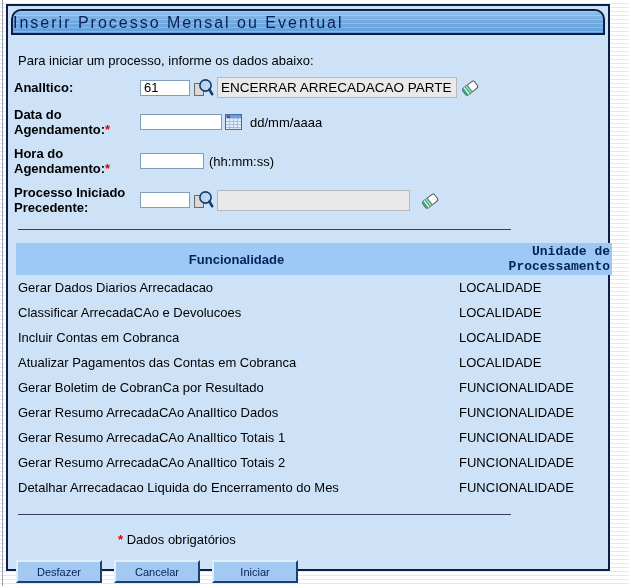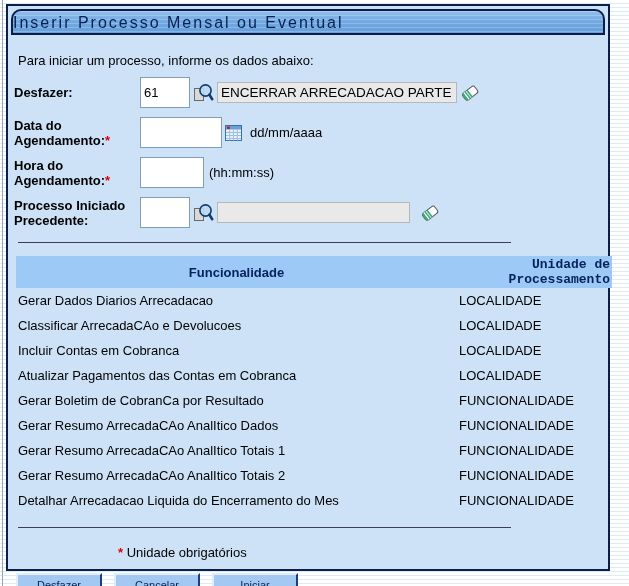--- a/index.html
+++ b/index.html
@@ -22,21 +22,21 @@
       linear-gradient(180deg, #93bfee 0%, #72aae2 45%, #649fdc 100%);
     color: #0a2050; font-weight: normal; font-size: 16px; letter-spacing: 2px;
   }
   .content { padding: 0 6px; }
   .intro { margin: 18px 0 6px 4px; }
   .frow { display: flex; align-items: center; margin-top: 9px; }
   .flabel { width: 126px; font-weight: bold; flex: 0 0 126px; line-height: 15px; }
   .req { color: #e00000; font-weight: bold; }
   .fctrl { display: flex; align-items: center; }
   input.txt {
-    height: 31px; border: 1px solid #7f9db9; background: #fff;
+    height: 16px; border: 1px solid #7f9db9; background: #fff;
     font-family: "Liberation Sans", sans-serif; font-size: 13px; padding: 1px 3px;
   }
   input.w48 { width: 50px; }
   input.w82 { width: 82px; }
   input.w64 { width: 64px; }
   input.gray {
     height: 21px; border: 1px solid #b7b7b7; background: #e9e9e9; color:#000;
     font-family: "Liberation Sans", sans-serif; font-size: 13.5px; padding: 1px 3px;
   }
   .gray.w240 { width: 240px; }
@@ -93,21 +93,21 @@
 <div class="left-line"></div>
 
 <div class="window">
 
   <div class="titlebar">Inserir Processo Mensal ou Eventual</div>
 
   <div class="content">
     <div class="intro">Para iniciar um processo, informe os dados abaixo:</div>
 
     <div class="frow">
-      <label class="flabel">Desfazer:</label>
+      <label class="flabel">AnalItico:</label>
       <div class="fctrl">
         <input class="txt w48" value="61" style="">
         <span class="icon-btn">
           <svg width="21" height="20">
               <use href="#ic-lupa"></use>
             </svg>
         </span>
         <input class="gray w240" readonly="" value="ENCERRAR ARRECADACAO PARTE 1" style="">
         <span class="icon-btn">
           <svg width="21" height="21">
@@ -200,21 +200,21 @@
         </tr>
         <tr>
           <td>Detalhar Arrecadacao Liquida do Encerramento do Mes</td>
           <td>FUNCIONALIDADE</td>
         </tr>
       </tbody>
     </table>
 
     <hr class="sep">
 
-    <div class="note"><span class="req">*</span> <span>Unidade obrigatórios</span></div>
+    <div class="note"><span class="req">*</span> <span>Dados obrigatórios</span></div>
 
     <div class="btnrow">
       <button class="btn">Desfazer</button>
       <button class="btn">Cancelar</button>
       <button class="btn btn-right">Iniciar</button>
     </div>
   </div>
 </div>
 
 </body></html>

